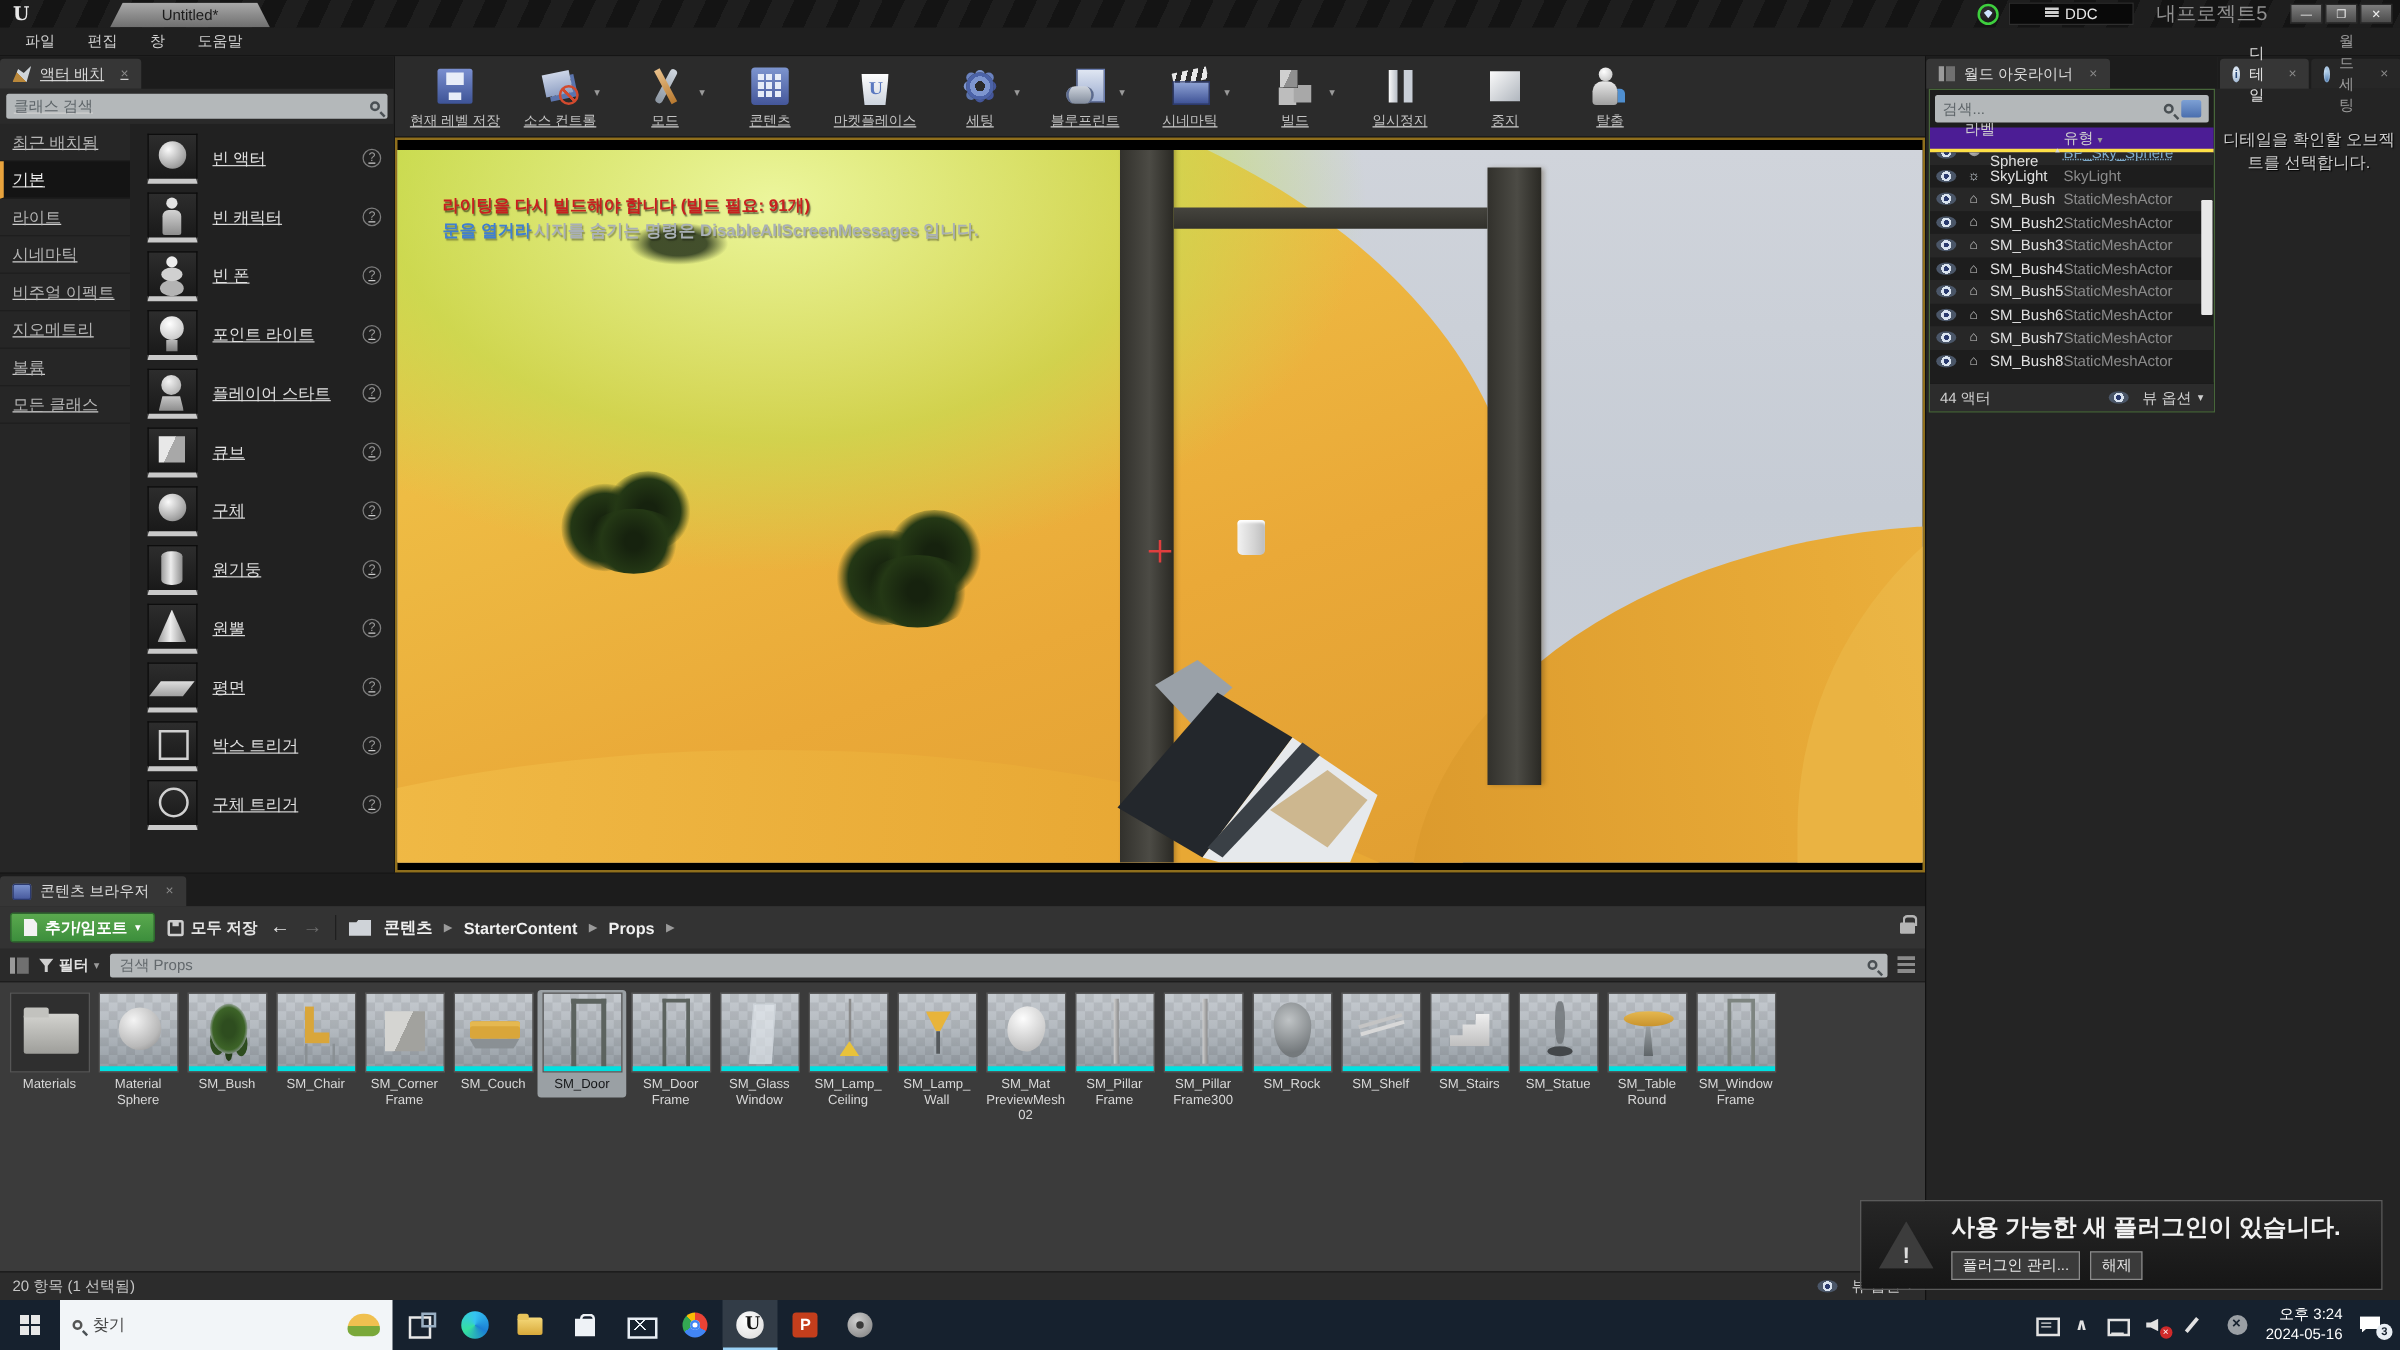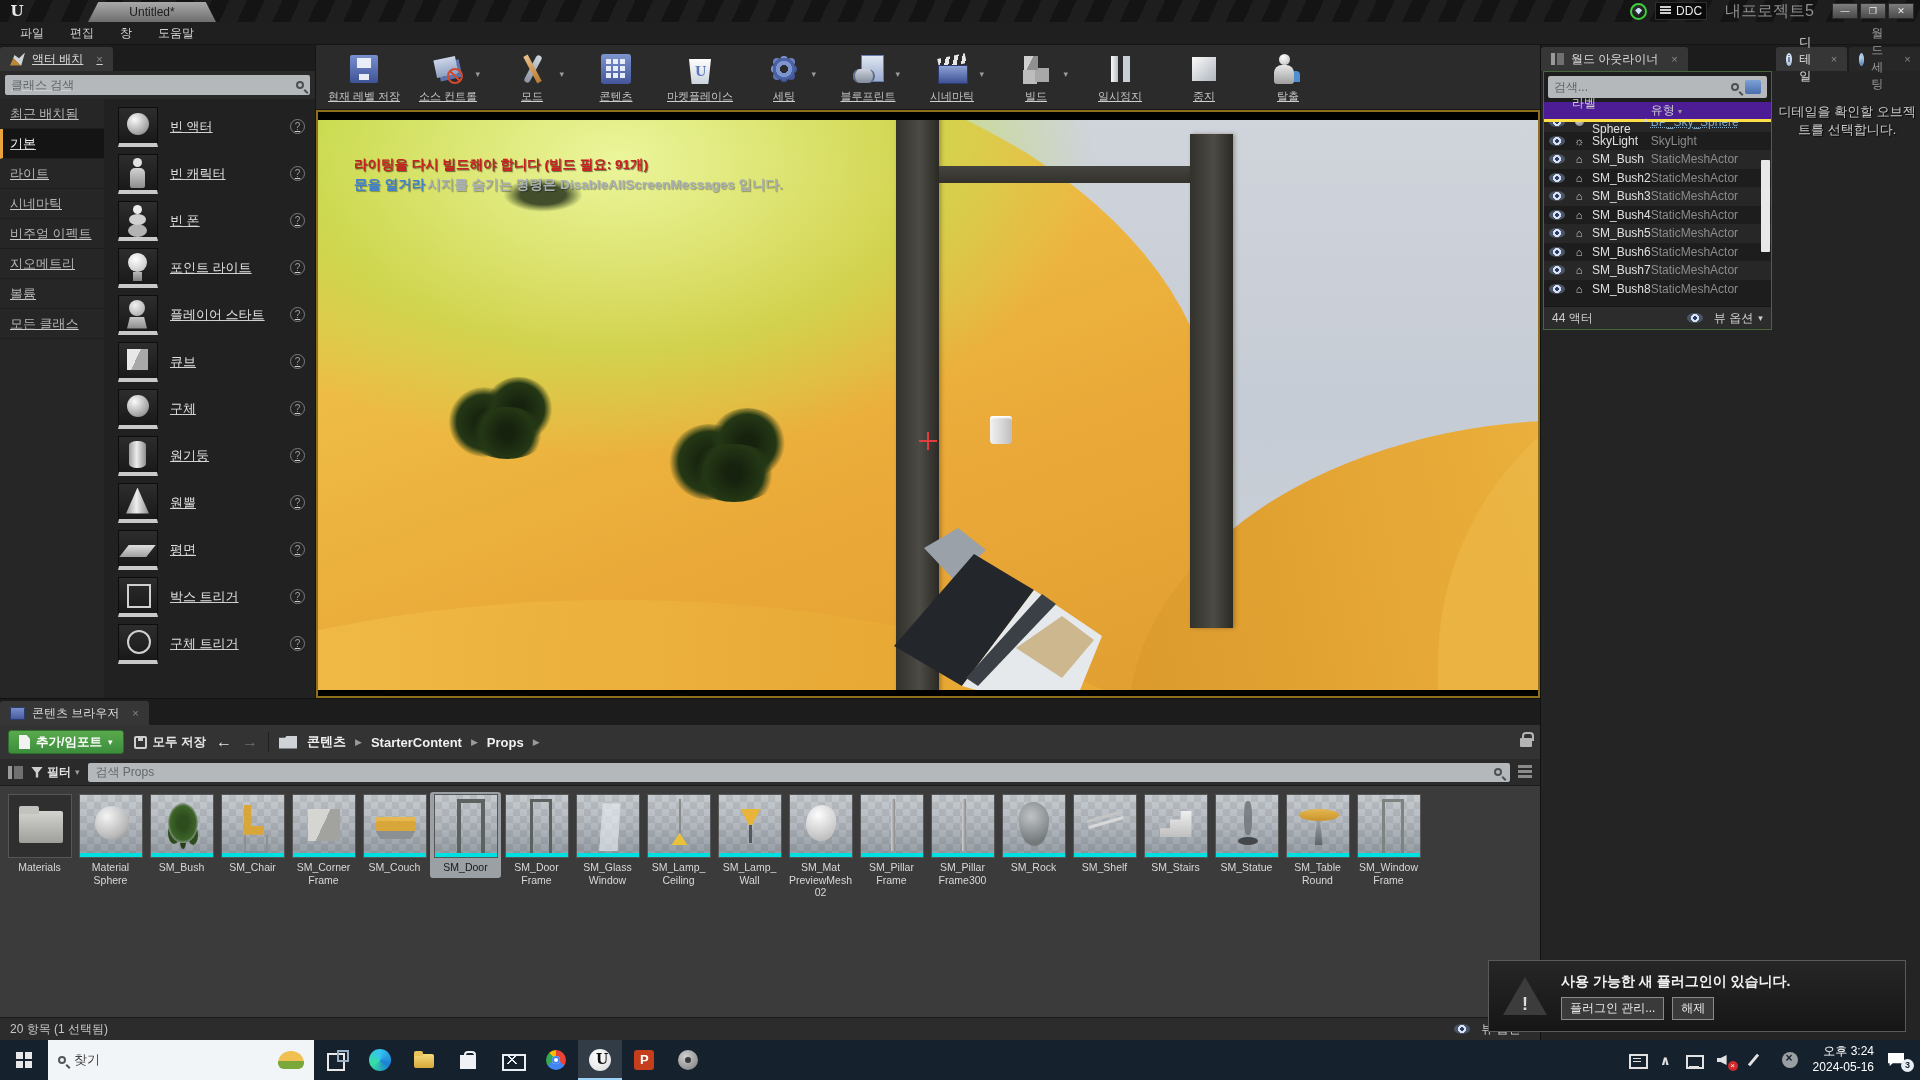--- a/index.html
+++ b/index.html
@@ -5,21 +5,21 @@
   *{margin:0;padding:0;box-sizing:border-box;font-family:"Liberation Sans","DejaVu Sans",sans-serif;}
   html,body{width:1920px;height:1080px;overflow:hidden;background:#1d1d1d;color:#cfcfcf;font-size:12px;}
   .abs{position:absolute}
   
   .titlebar{height:22px;background:repeating-linear-gradient(115deg,#141414 0 16px,#1e1e1e 16px 32px);display:flex;align-items:stretch;position:relative;}
   .ue-logo{width:34px;display:flex;align-items:center;justify-content:center;color:#e8e8e8;font-weight:bold;font-size:15px;font-family:"DejaVu Serif",serif;}
   .doc-tab{margin-left:54px;width:128px;background:linear-gradient(#a9a9a9,#6e6e6e);border-radius:6px 6px 0 0;display:flex;align-items:center;justify-content:center;color:#1c1c1c;font-size:12px;margin-top:2px;clip-path:polygon(8% 0,92% 0,100% 100%,0 100%);}
   .tb-right{position:absolute;right:6px;top:0;height:22px;display:flex;align-items:center;gap:8px;}
   .plugin-orb{width:17px;height:17px;border-radius:50%;background:radial-gradient(circle at 40% 35%,#2a2a2a 30%,#0d0d0d);border:2px solid #3ecf3e;display:flex;align-items:center;justify-content:center;}
   .plugin-orb i{display:block;width:7px;height:7px;background:#cfe4ff;clip-path:polygon(50% 0,100% 38%,50% 100%,0 38%);}
-  .ddc-btn{background:#090909;border:1px solid #2e2e2e;color:#e8e8e8;height:18px;display:flex;align-items:center;gap:5px;padding:0 4px;font-size:12px;}
+  .ddc-btn{background:#090909;border:1px solid #2e2e2e;color:#e8e8e8;height:18px;display:flex;align-items:center;gap:5px;padding:0 28px;font-size:12px;}
   .ddc-ic{width:11px;height:10px;background:linear-gradient(#cfcfcf 0 2px,transparent 2px 3px,#cfcfcf 3px 5px,transparent 5px 6px,#cfcfcf 6px 8px,transparent 8px);}
   .proj-name{color:#8f8f8f;font-size:16px;padding:0 10px;}
   .winbtns{display:flex;gap:2px;}
   .winbtn{width:26px;height:16px;background:linear-gradient(#7d7d7d,#4b4b4b);border:1px solid #2a2a2a;color:#eee;font-size:9px;display:flex;align-items:center;justify-content:center;cursor:pointer;}
   
   .menubar{height:23px;background:#1f1f1f;display:flex;align-items:center;padding-left:8px;gap:2px;border-bottom:1px solid #151515;}
   .menu-item{padding:3px 12px;color:#cfcfcf;font-size:12px;}
   
   .workspace{display:flex;height:995px;}
   .left-col{width:1540px;display:flex;flex-direction:column;}
@@ -208,21 +208,21 @@
   .a-statue::after{content:"";position:absolute;left:22px;top:42px;width:20px;height:8px;border-radius:50%;background:#43474a;}
   .a-table::before{content:"";position:absolute;left:12px;top:14px;width:40px;height:12px;border-radius:50%;background:linear-gradient(#e5b850,#c9932c);}
   .a-table::after{content:"";position:absolute;left:28px;top:26px;width:8px;height:24px;background:linear-gradient(#9aa0a4,#5f6568);clip-path:polygon(30% 0,70% 0,100% 100%,0 100%);}
   .a-wframe::before{content:"";position:absolute;left:24px;top:4px;width:16px;height:52px;border:3px solid #7d8480;}
   .cb-status{height:23px;background:#2c2c2c;border-top:1px solid #191919;display:flex;align-items:center;padding:0 10px;color:#c6c6c6;}
   .cb-status .sp{flex:1;}
   
   .notif{position:fixed;right:14px;bottom:48px;width:418px;height:72px;background:linear-gradient(#262626,#161616);border:1px solid #5a5a5a;display:flex;align-items:center;gap:14px;padding:0 14px;z-index:50;}
   .warn-tri{width:44px;height:38px;background:#3c3c3c;clip-path:polygon(50% 0,100% 100%,0 100%);position:relative;flex:none;display:flex;align-items:flex-end;justify-content:center;color:#ddd;font-weight:bold;font-size:18px;border:0;}
   .notif-body{display:flex;flex-direction:column;gap:6px;}
-  .notif-msg{color:#f2f2f2;font-size:14px;font-weight:bold;}
+  .notif-msg{color:#f2f2f2;font-size:19px;font-weight:bold;}
   .notif-btns{display:flex;gap:8px;}
   .notif-btn{background:#3a3a3a;border:1px solid #8a8a8a;color:#e8e8e8;font-size:12px;padding:2px 8px;cursor:pointer;}
   
   .taskbar{position:fixed;left:0;bottom:0;width:1920px;height:40px;background:#16212e;display:flex;align-items:stretch;z-index:60;}
   .tk-start{width:48px;display:flex;align-items:center;justify-content:center;cursor:pointer;}
   .win-logo{width:16px;height:16px;background:
      linear-gradient(90deg,#e8e8e8 0 7px,transparent 7px 9px,#e8e8e8 9px 16px);
      -webkit-mask:linear-gradient(#000 0 7px,#0000 7px 9px,#000 9px 16px);}
   .tk-search{width:266px;background:#f2f5f8;display:flex;align-items:center;gap:8px;padding:0 10px;color:#333;}
   .tk-search .txt{flex:1;font-size:13px;color:#444;}

